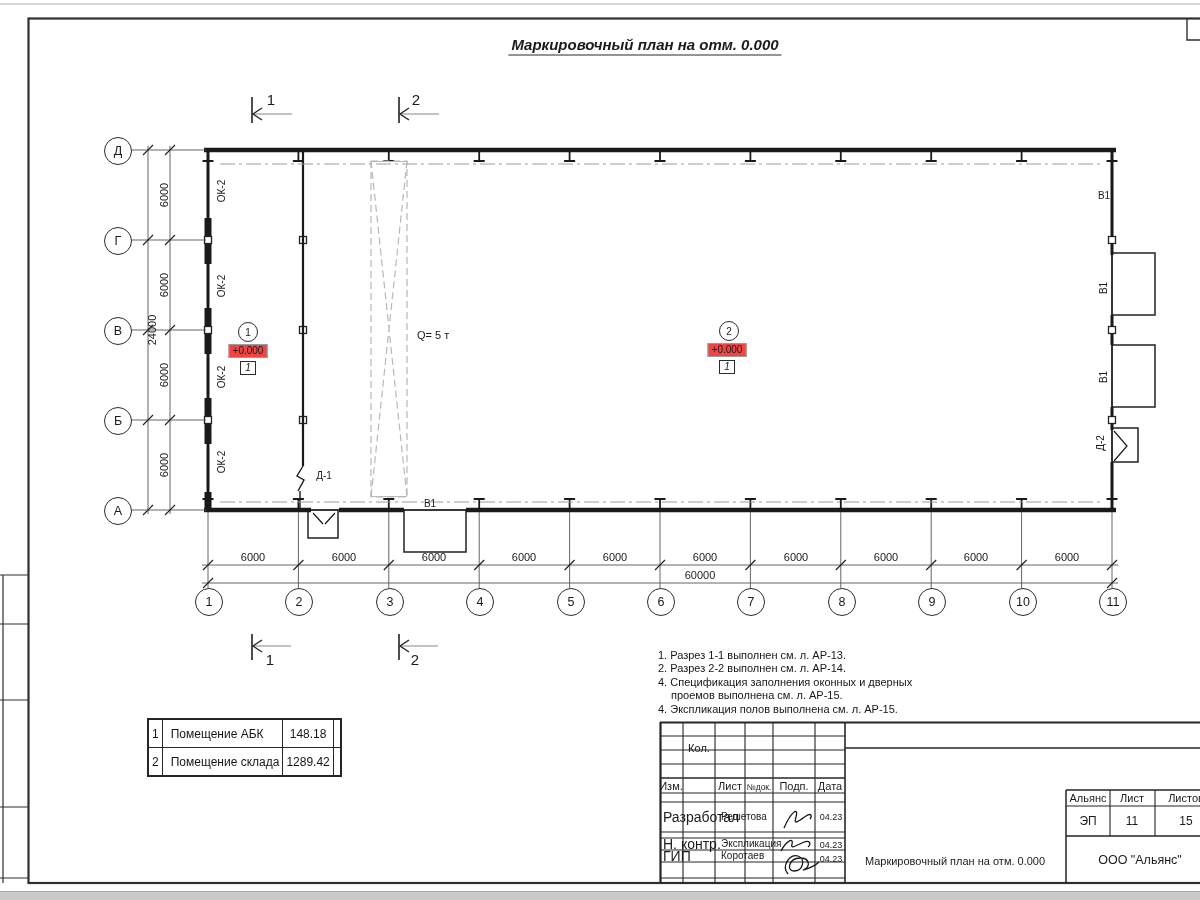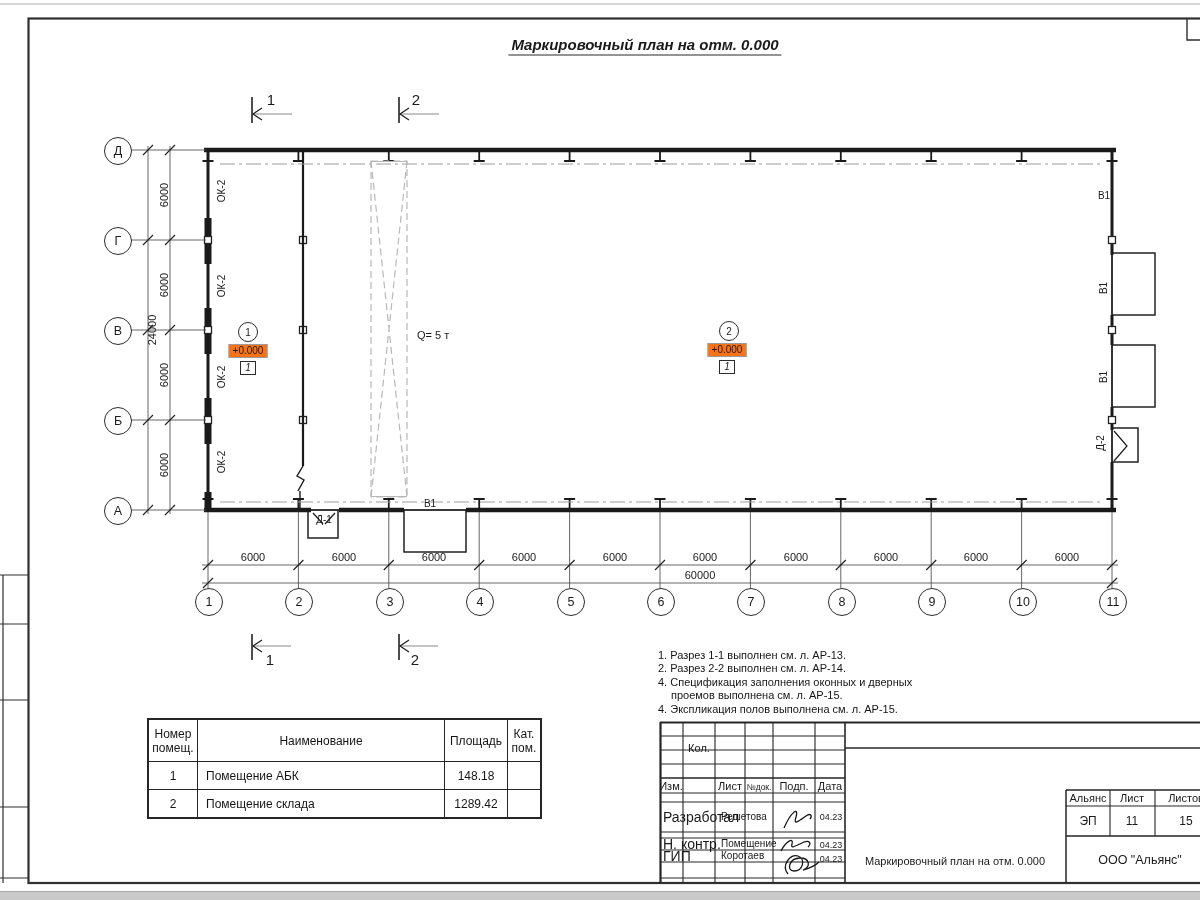--- a/index.html
+++ b/index.html
@@ -12,21 +12,21 @@
   .la{transform:translateY(-50%);}
   .rot{transform:translate(-50%,-50%) rotate(-90deg);}
   .f8{font-size:8.5px;} .f9{font-size:9px;} .f95{font-size:14px;} .f10{font-size:10px;}
   .f11{font-size:11px;} .f12{font-size:12px;} .f125{font-size:12.5px;} .f15{font-size:15px;}
   .plan-title{font-size:15px;font-style:italic;font-weight:600;border-bottom:1.2px solid #2a2a2a;padding:0 3px 3px;}
   .spec-title{font-size:18px;font-weight:500;border-bottom:1.3px solid #2a2a2a;padding:0 3px 3px;}
   .circ{position:absolute;width:26px;height:26px;margin:-13px 0 0 -13px;border:1.3px solid #2c2c2c;
         border-radius:50%;background:#fff;display:flex;align-items:center;justify-content:center;font-size:12.5px;}
   .room-circ{position:absolute;width:18px;height:18px;margin:-9px 0 0 -9px;border:1.1px solid #2c2c2c;
         border-radius:50%;background:#fff;display:flex;align-items:center;justify-content:center;font-size:10px;}
-  .elev-box{position:absolute;transform:translate(-50%,-50%);border:1px solid #9b9b9b;background:#f97316;
+  .elev-box{position:absolute;transform:translate(-50%,-50%);border:1px solid #9b9b9b;background:#ef4444;
         font-size:10px;line-height:12px;padding:0 3px;}
   .floor-box{position:absolute;transform:translate(-50%,-50%);border:1.4px solid #2c2c2c;background:#fff;
         font-size:10px;font-style:italic;line-height:12px;width:14px;text-align:center;}
   table.spec{position:absolute;left:147px;top:718px;border-collapse:collapse;background:#fff;border:2px solid #262626;}
   table.spec td{border:1.2px solid #262626;font-size:12px;padding:0 3px;height:27px;text-align:center;color:#161616;}
   table.spec tr.hdr td{height:41px;}
   table.spec td.nm{text-align:left;padding-left:8px;}
   .notes{position:absolute;left:658px;top:649px;font-size:11px;line-height:13.4px;color:#161616;}
   .notes .ind{padding-left:13px;}
 </style>
@@ -187,21 +187,21 @@
   <div class="lbl f15" style="left:415px;top:659px;">2</div>
 
   <div class="lbl rot f10" style="left:222px;top:191px;">ОК-2</div>
   <div class="lbl rot f10" style="left:222px;top:286px;">ОК-2</div>
   <div class="lbl rot f10" style="left:222px;top:377px;">ОК-2</div>
   <div class="lbl rot f10" style="left:222px;top:462px;">ОК-2</div>
   <div class="lbl f10" style="left:1104px;top:196px;">В1</div>
   <div class="lbl rot f10" style="left:1104px;top:288px;">В1</div>
   <div class="lbl rot f10" style="left:1104px;top:377px;">В1</div>
   <div class="lbl rot f10" style="left:1101px;top:443px;">Д-2</div>
-  <div class="lbl f10" style="left:324px;top:520px;">Д-1</div>
+  <div class="lbl f10" style="left:324px;top:476px;">Д-1</div>
   <div class="lbl f10" style="left:430px;top:504px;">В1</div>
   <div class="lbl la f11" style="left:417px;top:335px;">Q= 5 т</div>
 
   <div class="room-circ" style="left:247px;top:331px;">1</div>
   <div class="elev-box" style="left:248px;top:351px;">+0.000</div>
   <div class="floor-box" style="left:248px;top:368px;">1</div>
   <div class="room-circ" style="left:728px;top:330px;">2</div>
   <div class="elev-box" style="left:727px;top:350px;">+0.000</div>
   <div class="floor-box" style="left:727px;top:367px;">1</div>
 
@@ -209,26 +209,20 @@
   <div class="notes">
     <div>1. Разрез 1-1 выполнен см. л. АР-13.</div>
     <div>2. Разрез 2-2 выполнен см. л. АР-14.</div>
     <div>4. Спецификация заполнения оконных и дверных</div>
     <div class="ind">проемов выполнена см. л. АР-15.</div>
     <div>4. Экспликация полов выполнена см. л. АР-15.</div>
   </div>
 
   <table class="spec">
     <tbody>
-        <tr class="hdr">
-      <td style="width:42px;">Номер помещ.</td>
-      <td style="width:240px;">Наименование</td>
-      <td style="width:56px;">Площадь</td>
-      <td style="width:26px;">Кат. пом.</td>
-    </tr>
     <tr>
       <td>1</td>
       <td class="nm">Помещение АБК</td>
       <td>148.18</td>
       <td></td>
     </tr>
     <tr>
       <td>2</td>
       <td class="nm">Помещение склада</td>
       <td>1289.42</td>
@@ -241,21 +235,21 @@
   <div class="lbl f11" style="left:699px;top:748px;">Кол.</div>
   <div class="lbl f11" style="left:730px;top:786px;">Лист</div>
   <div class="lbl f8" style="left:759px;top:787px;">№док.</div>
   <div class="lbl f11" style="left:794px;top:786px;">Подп.</div>
   <div class="lbl f11" style="left:830px;top:786px;">Дата</div>
 
   <div class="lbl la f95" style="left:663px;top:817px;">Разработал</div>
   <div class="lbl la f10" style="left:721px;top:817px;">Решетова</div>
   <div class="lbl f9" style="left:831px;top:817px;">04.23</div>
   <div class="lbl la f95" style="left:663px;top:844px;">Н. контр.</div>
-  <div class="lbl la f10" style="left:721px;top:844px;">Помещение</div>
+  <div class="lbl la f10" style="left:721px;top:844px;">Экспликация</div>
   <div class="lbl f9" style="left:831px;top:845px;">04.23</div>
   <div class="lbl la f95" style="left:663px;top:856px;">ГИП</div>
   <div class="lbl la f10" style="left:721px;top:856px;">Коротаев</div>
   <div class="lbl f9" style="left:831px;top:859px;">04.23</div>
 
   <div class="lbl f11" style="left:955px;top:861px;">Маркировочный план на отм. 0.000</div>
   <div class="lbl f125" style="left:1140px;top:860px;">ООО "Альянс"</div>
 
   <div class="lbl f11" style="left:1088px;top:798px;">Альянс</div>
   <div class="lbl f11" style="left:1132px;top:798px;">Лист</div>

